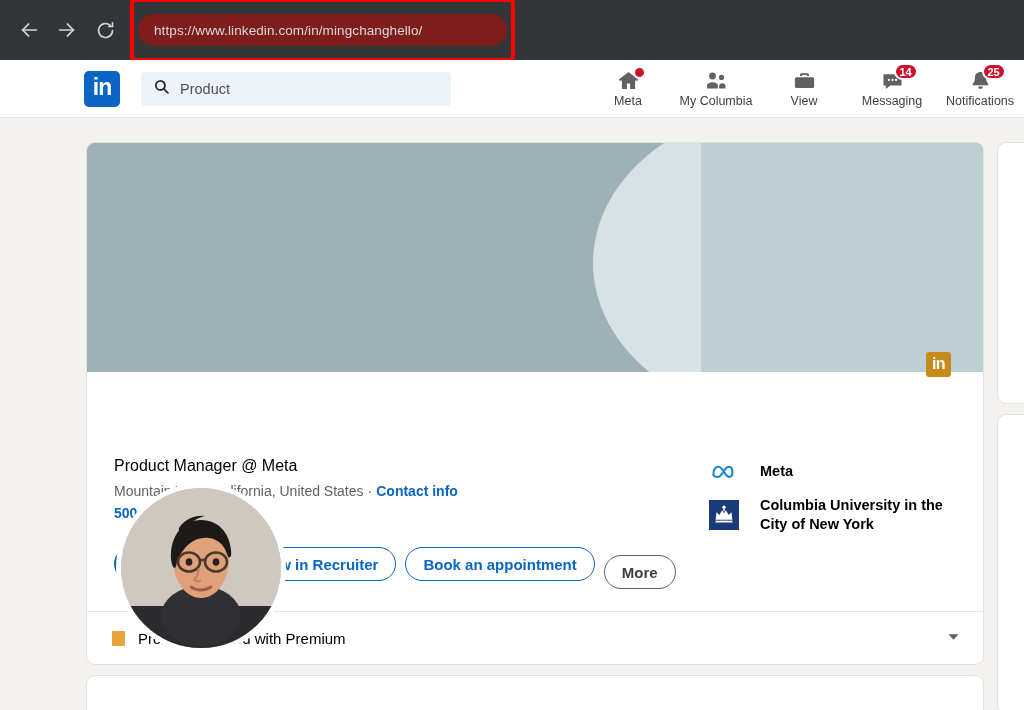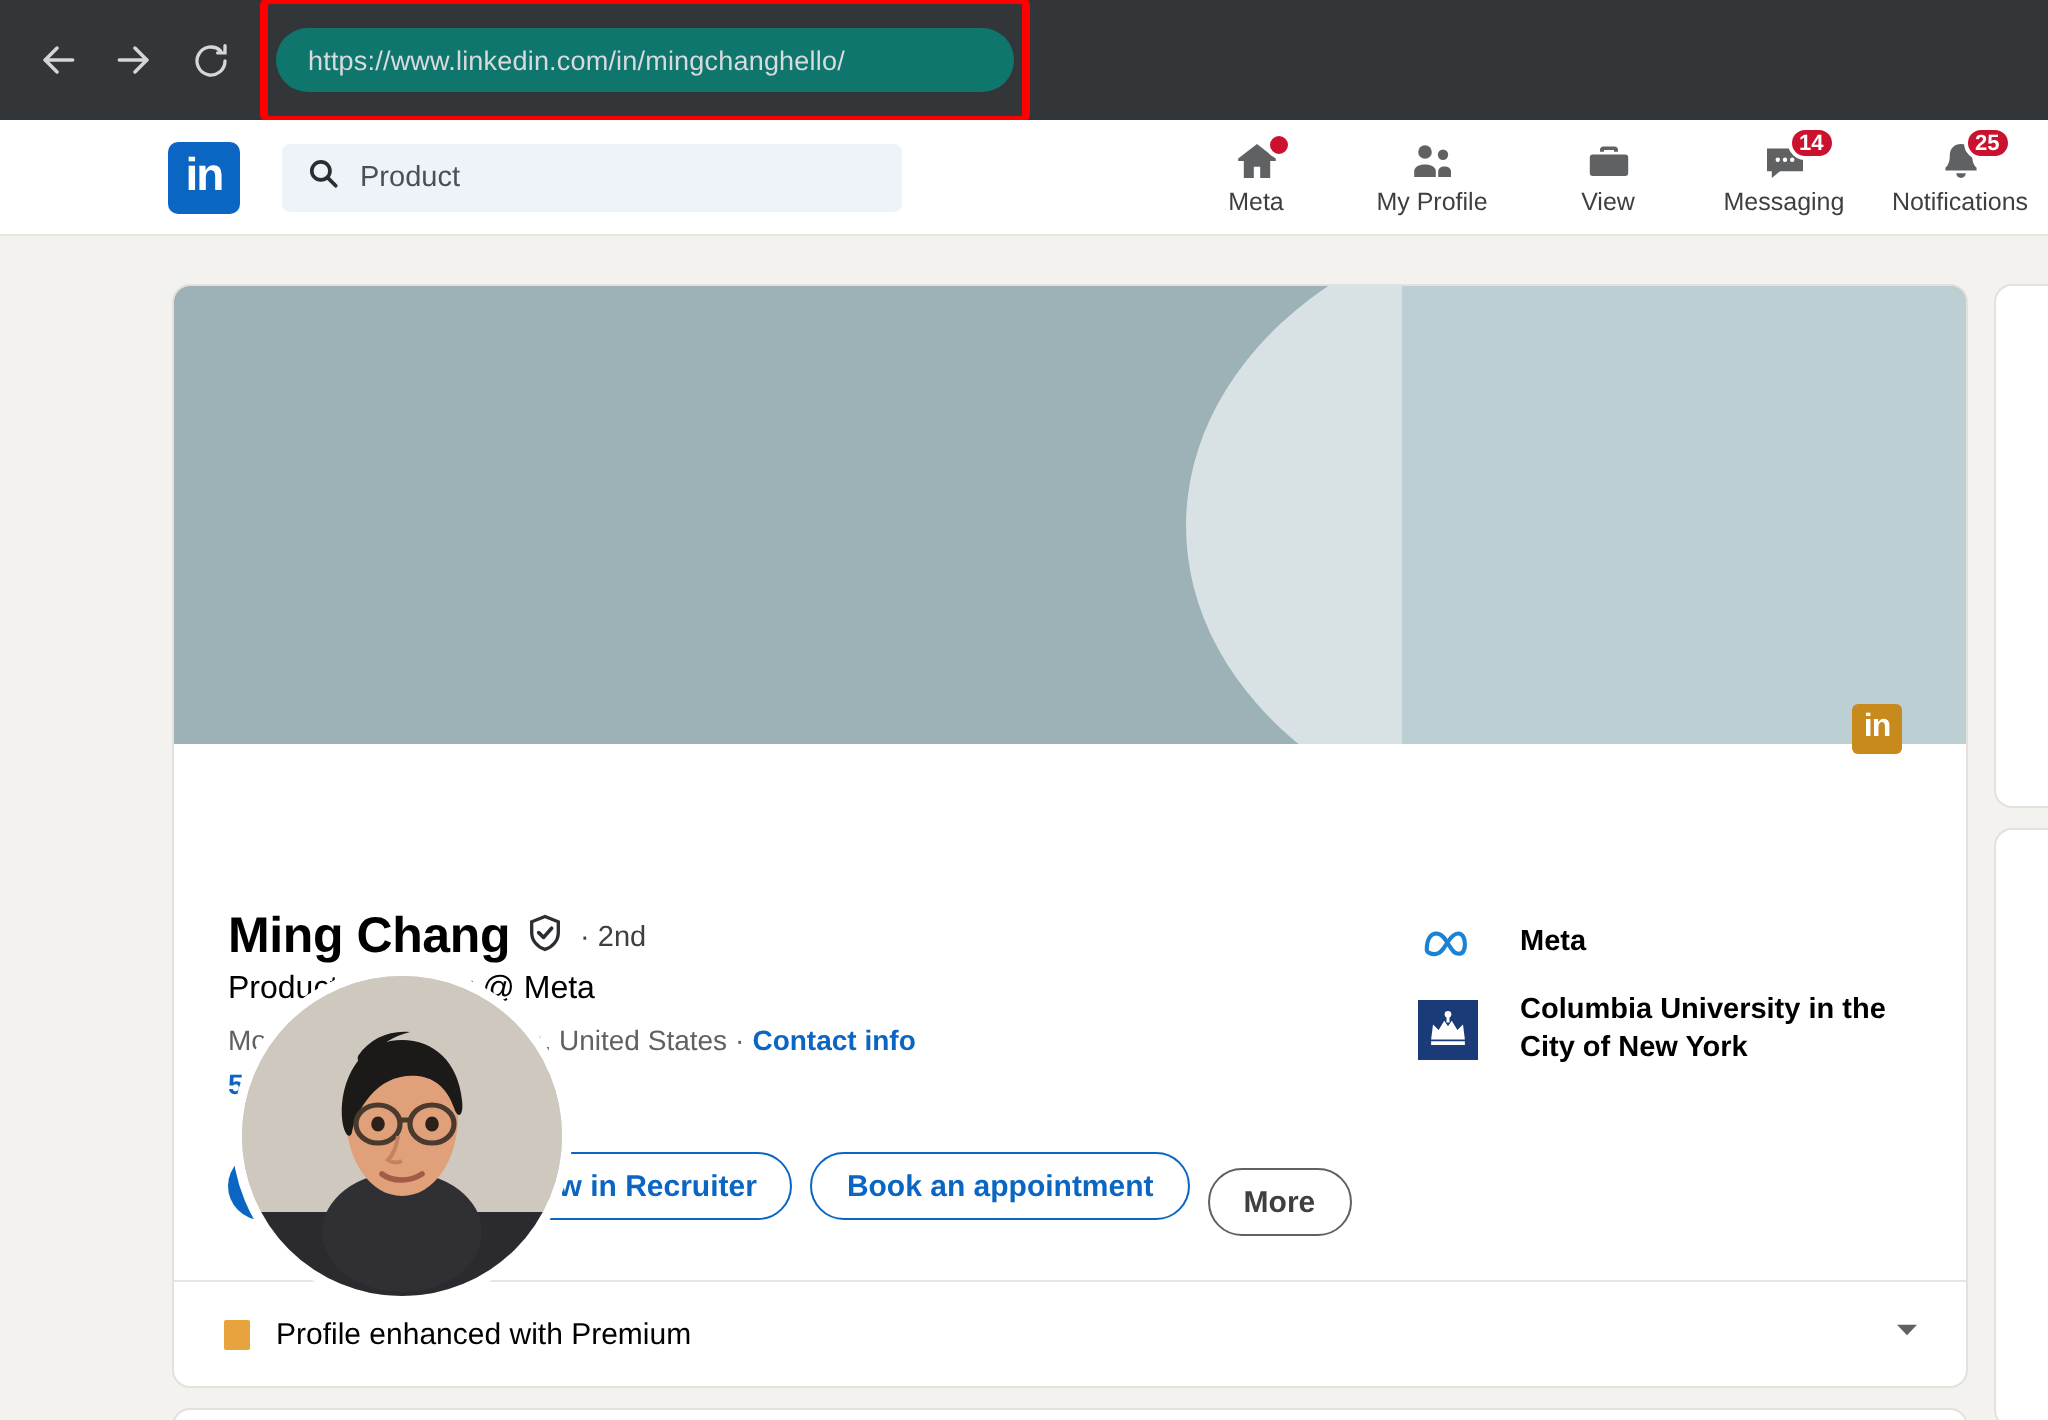--- a/index.html
+++ b/index.html
@@ -26,21 +26,21 @@
   .url-wrap {
     flex:1; margin-left:12px; margin-right:505px;
     position:relative;
   }
   .url-highlight {
     position:absolute; left:-8px; right:-8px; top:-16px; bottom:-16px;
     border:4px solid #ff0000; border-radius:5px;
     pointer-events:none;
   }
   .url-field {
-    height:32px; background:#0f766e; border-radius:16px;
+    height:32px; background:#7f1d1d; border-radius:16px;
     display:flex; align-items:center; padding:0 16px;
     font-size:13.5px; color:#d8dadc; letter-spacing:.1px;
     white-space:nowrap; overflow:hidden;
   }
 
   
   .li-nav {
     height:58px; background:#ffffff;
     display:flex; align-items:center;
     padding:0 0 0 84px;
@@ -247,21 +247,21 @@
 
     <div class="nav-item">
       <div class="ico">
         <svg width="25" height="24" viewBox="0 0 24 24" fill="#5f6163">
             <circle cx="8" cy="7" r="3.4"></circle>
             <circle cx="17" cy="8.4" r="2.6"></circle>
             <path d="M2.6 19.5v-3c0-2 2.4-3.3 5.4-3.3s5.4 1.3 5.4 3.3v3z"></path>
             <path d="M14.6 19.5v-2.6c0-1.7 1.4-2.6 3.2-2.6 1.7 0 3.2.9 3.2 2.6v2.6z"></path>
           </svg>
       </div>
-      <span class="lbl">My Profile</span>
+      <span class="lbl">My Columbia</span>
     </div>
 
     <div class="nav-item">
       <div class="ico">
         <svg width="25" height="24" viewBox="0 0 24 24" fill="#5f6163">
             <path d="M9.2 4.2h5.6c1 0 1.7.7 1.7 1.6v1.1h-2V6H9.5v.9h-2V5.8c0-.9.7-1.6 1.7-1.6z"></path>
             <rect x="2.4" y="8.2" width="19.2" height="10.8" rx="1.5"></rect>
           </svg>
       </div>
       <span class="lbl">View</span>
@@ -324,30 +324,20 @@
               <line x1="79" y1="72" x2="84" y2="72" stroke="#4a3a2e" stroke-width="2.6"></line>
               <ellipse cx="68" cy="74" rx="3.4" ry="3.8" fill="#2b211a"></ellipse>
               <ellipse cx="95" cy="74" rx="3.4" ry="3.8" fill="#2b211a"></ellipse>
               <path d="M78 80c-1 7-3 10-5 12 2 1.5 5 1.5 7 .5" fill="none" stroke="#c4825f" stroke-width="2"></path>
               <path d="M70 99c5 4 14 4 20 0" fill="none" stroke="#a35b48" stroke-width="2.8" stroke-linecap="round"></path>
             </svg>
           </div>
         </div>
 
         <div class="ident-left">
-          <div class="name-row">
-            <span class="name">Ming Chang</span>
-            <span>
-              <svg width="21" height="21" viewBox="0 0 24 24" fill="none" stroke="#2b2e30" stroke-width="1.9">
-                  <path d="M12 2.6 4.4 5.6v6.1c0 4.6 3.1 8.3 7.6 9.7 4.5-1.4 7.6-5.1 7.6-9.7V5.6z"></path>
-                  <polyline points="8.4,11.8 11.2,14.5 15.8,9.3" stroke-width="2.1" stroke-linecap="round" stroke-linejoin="round"></polyline>
-                </svg>
-            </span>
-            <span class="degree">· 2nd</span>
-          </div>
 
           <div class="headline">Product Manager @ Meta</div>
 
           <div class="meta-row">
             <span>Mountain View, California, United States</span>
             <span>·</span>
             <span class="link-blue">Contact info</span>
           </div>
 
           <div class="connections">

